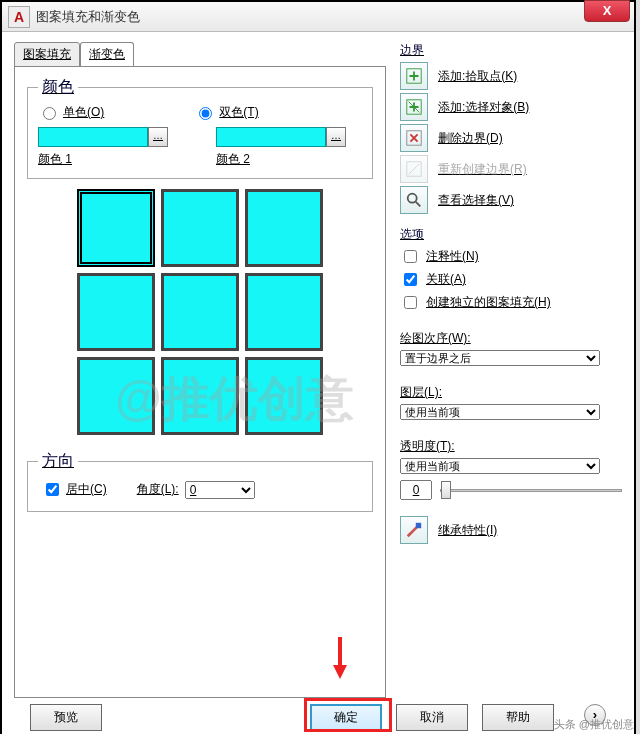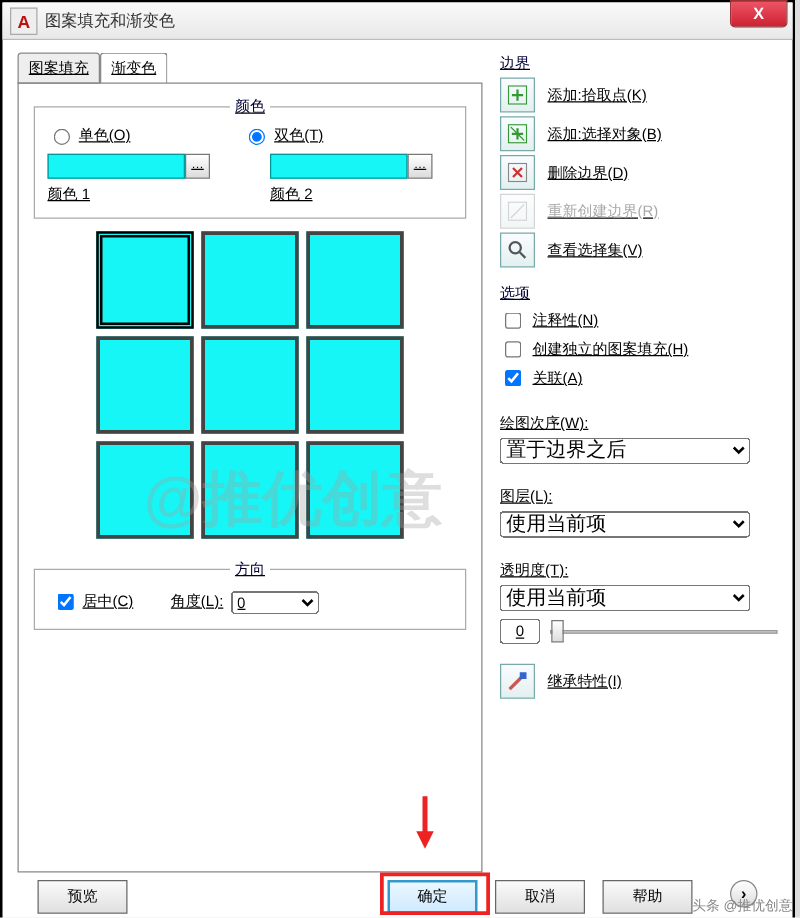--- a/index.html
+++ b/index.html
@@ -11,21 +11,21 @@
 .close-btn { position: absolute; right: 4px; top: -2px; width: 46px; height: 22px; background: linear-gradient(#e56,#c23); border: 1px solid #933; border-radius: 0 0 4px 4px; color: #fff; text-align: center; font: 700 13px/20px Arial; }
 .body { padding: 10px 12px 6px; }
 .layout { display: flex; gap: 14px; text-decoration: underline; }
 .left { flex: 0 0 372px; }
 .right { flex: 1; }
 .tabs { display: flex; font-size: 12px; margin-bottom: -1px; }
 .tab { padding: 3px 8px; border: 1px solid #888; background: #eee; border-top-left-radius: 3px; border-top-right-radius: 3px; cursor: pointer; }
 .tab.active { background: #fff; border-bottom-color: #fff; }
 .panel { border: 1px solid #888; padding: 10px 12px 12px; height: 632px; position: relative; }
 fieldset { border: 1px solid #aaa; padding: 6px 10px 10px; margin: 0 0 10px; }
-legend { font-size: 12px; color: #003; padding: 0 4px; text-align: center; }
+legend { font-size: 16px; color: #003; padding: 0 4px; }
 .radios { display: flex; gap: 90px; font-size: 12px; margin-bottom: 6px; }
 .radios label { display: flex; align-items: flex-start; gap: 4px; }
 .swatch-row { display: flex; gap: 48px; }
 .swatch-item { display: flex; flex-direction: column; gap: 4px; }
 .swatch-bar { display: flex; align-items: center; }
 .swatch { width: 110px; height: 20px; background: #17f6f6; border: 1px solid #099; }
 .swatch-btn { width: 20px; height: 20px; border: 1px solid #777; background: linear-gradient(#fff,#dcdcdc); font-size: 10px; text-align: center; line-height: 16px; }
 .swatch-name { font-size: 12px; }
 .grid9 { display: grid; grid-template-columns: repeat(3,78px); grid-template-rows: repeat(3,78px); gap: 6px; justify-content: center; margin: 10px 0 16px; }
 .grid9 .cell { background: #17f6f6; border: 3px solid #444; }
@@ -36,21 +36,21 @@
 select.small { font-size: 12px; width: 70px; }
 .section { margin-bottom: 12px; }
 .icon-row { display: flex; align-items: center; gap: 10px; margin: 3px 0; font-size: 12px; }
 .icon-btn { width: 28px; height: 28px; border: 1px solid #7aa; background: linear-gradient(#fafcff,#e3f0f0); display: flex; align-items: center; justify-content: center; cursor: pointer; }
 .icon-btn svg { width: 18px; height: 18px; }
 .icon-btn.disabled { opacity: .5; border-color: #aaa; }
 .opt-label { font-size: 12px; color: #003; }
 .options .c { display: flex; align-items: center; gap: 6px; font-size: 12px; margin: 4px 0; }
 .subsel { font-size: 12px; margin: 18px 0 8px; }
 .subsel .lbl { margin-bottom: 3px; }
-select.wide { width: 200px; font-size: 16px; }
+select.wide { width: 200px; font-size: 11px; }
 .trans { display: flex; align-items: center; gap: 8px; }
 .trans input[type=text] { width: 32px; font-size: 12px; text-align: center; }
 .slider { flex: 1; display: flex; align-items: center; }
 .slider-track { height: 3px; background: #ccc; border: 1px solid #999; flex:1; position: relative; }
 .slider-thumb { width: 10px; height: 18px; background: linear-gradient(#fff,#ddd); border: 1px solid #777; position: absolute; left: 0; top: -9px; }
 .footer { display: flex; gap: 14px; justify-content: flex-start; padding: 6px 16px 10px; }
 .btn { min-width: 72px; padding: 3px 14px; font-size: 12px; border: 1px solid #666; background: linear-gradient(#fafafa,#e0e0e0); cursor: pointer; }
 .btn.primary { border: 2px solid #39c; background: linear-gradient(#eaf7ff,#cfeaff); }
 .expand { width: 22px; height: 22px; border: 1px solid #888; border-radius: 11px; background: linear-gradient(#fff,#ddd); font: 700 13px/20px Arial; text-align: center; margin-left: auto; }
 .highlight-box { position: absolute; border: 3px solid #e22; pointer-events: none; }
@@ -193,26 +193,26 @@
           </div>
         </div>
 
         <div class="section options">
           <div class="opt-label">选项</div>
           <div class="c">
               <input type="checkbox" style=""> 
               <span>注释性(N)</span>
             </div>
           <div class="c">
+              <input type="checkbox" checked="" style=""> 
+              <span>关联(A)</span>
+            </div>
+          <div class="c">
               <input type="checkbox" style=""> 
               <span>创建独立的图案填充(H)</span>
-            </div>
-          <div class="c">
-              <input type="checkbox" checked="" style=""> 
-              <span>关联(A)</span>
             </div>
         </div>
 
         <div class="subsel">
           <div class="lbl">绘图次序(W):</div>
           <select class="wide"><option>置于边界之后</option></select>
         </div>
         <div class="subsel">
           <div class="lbl">图层(L):</div>
           <select class="wide"><option>使用当前项</option></select>

